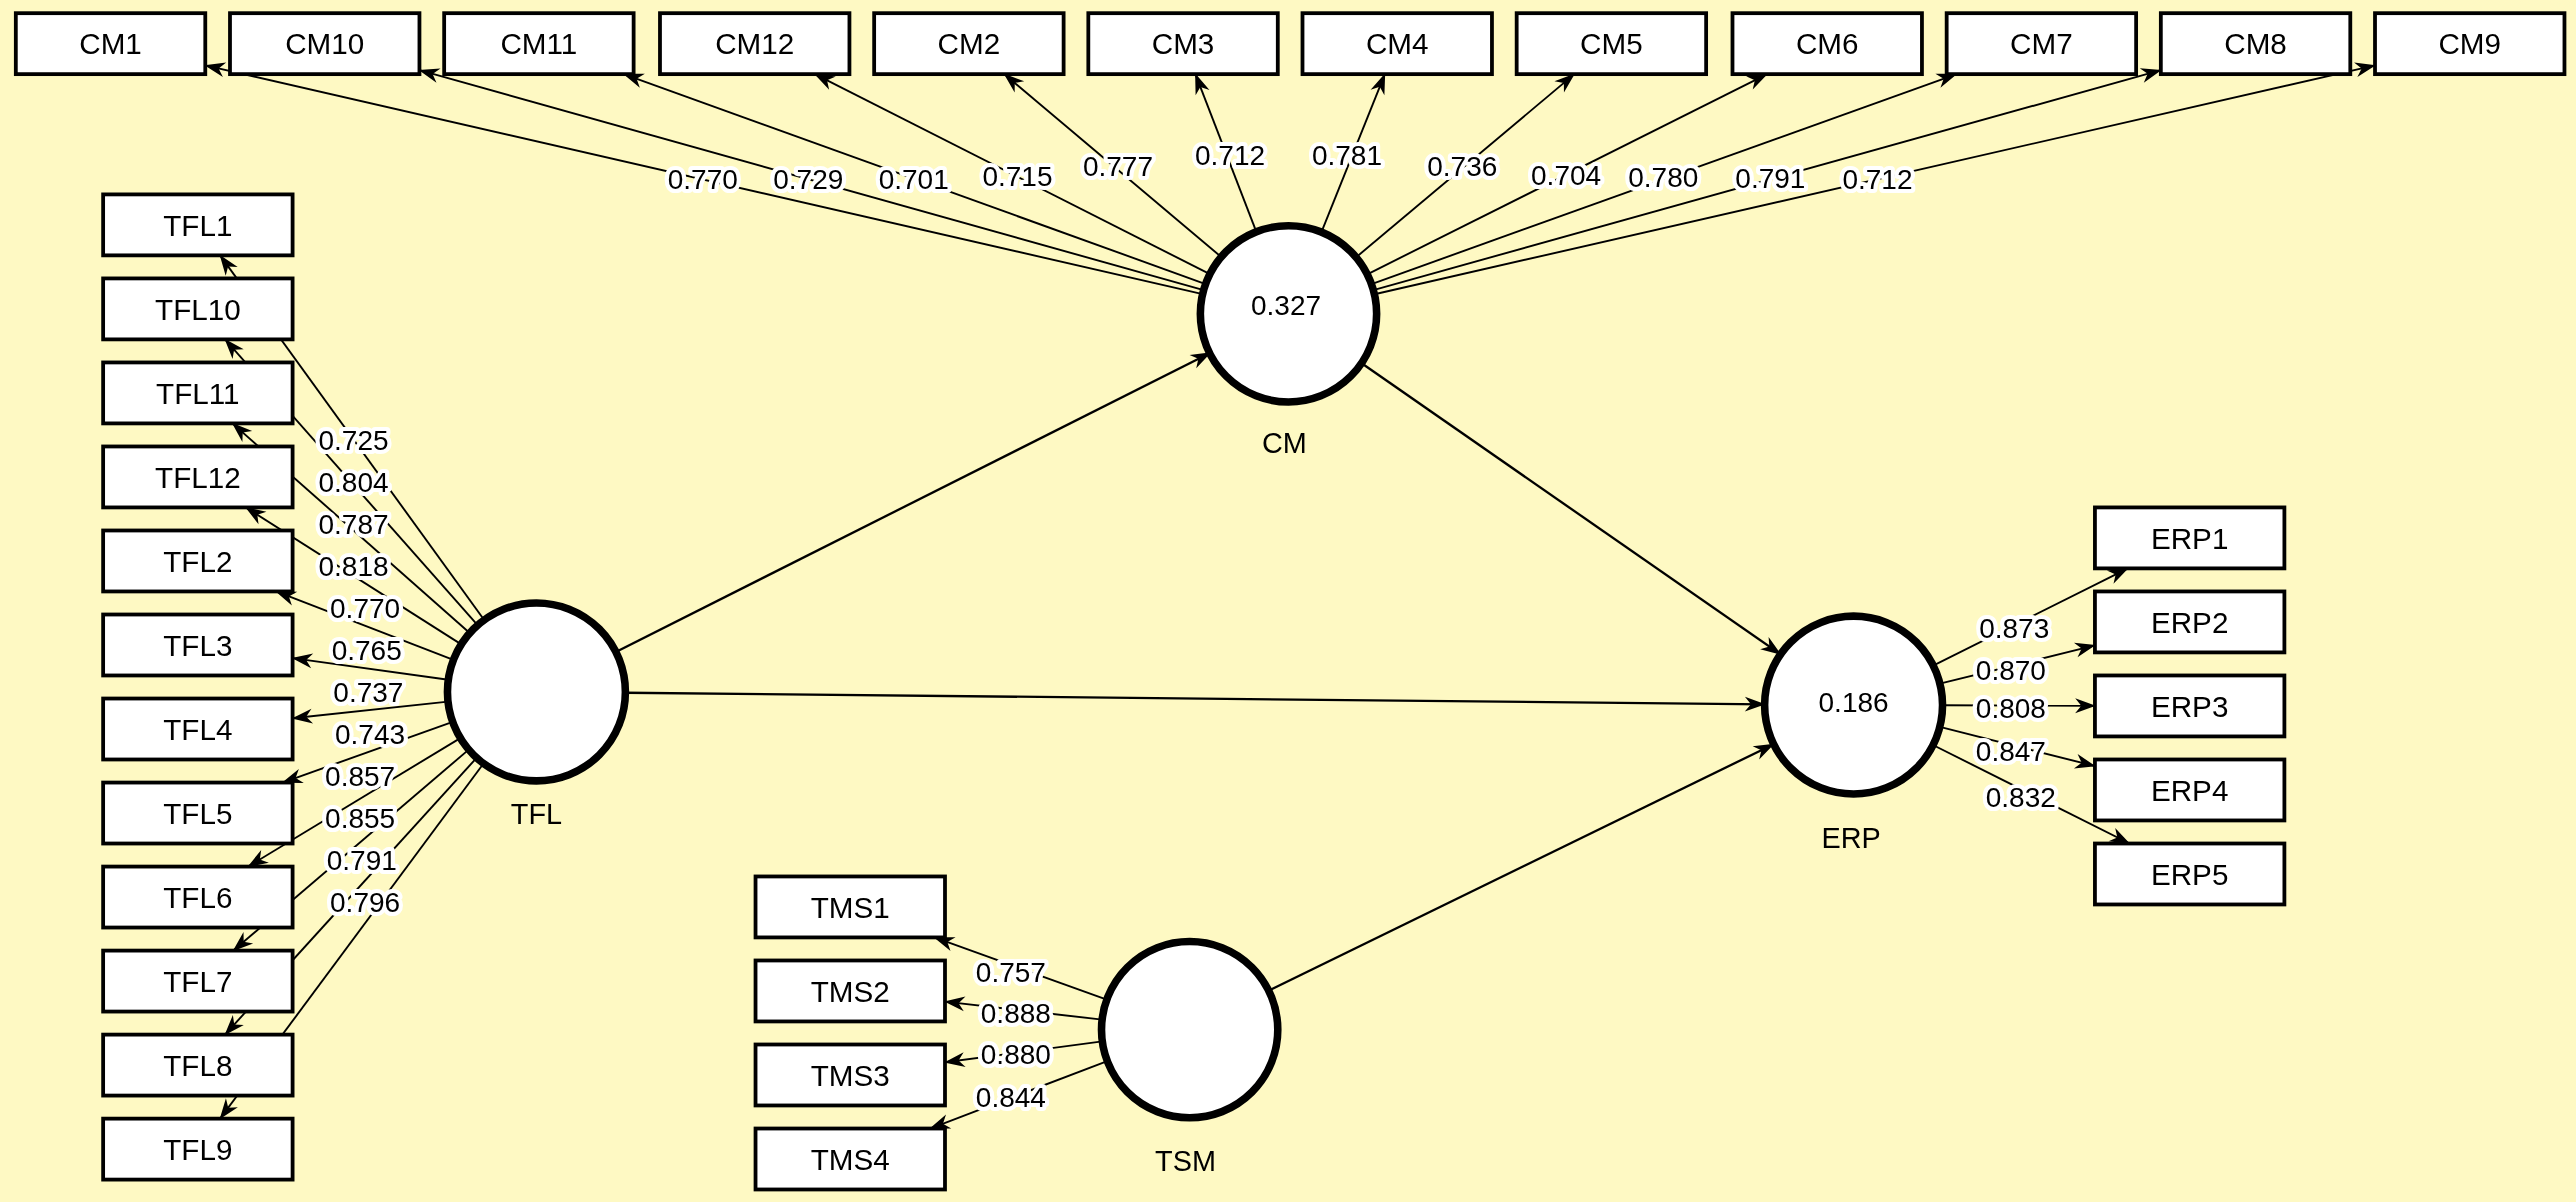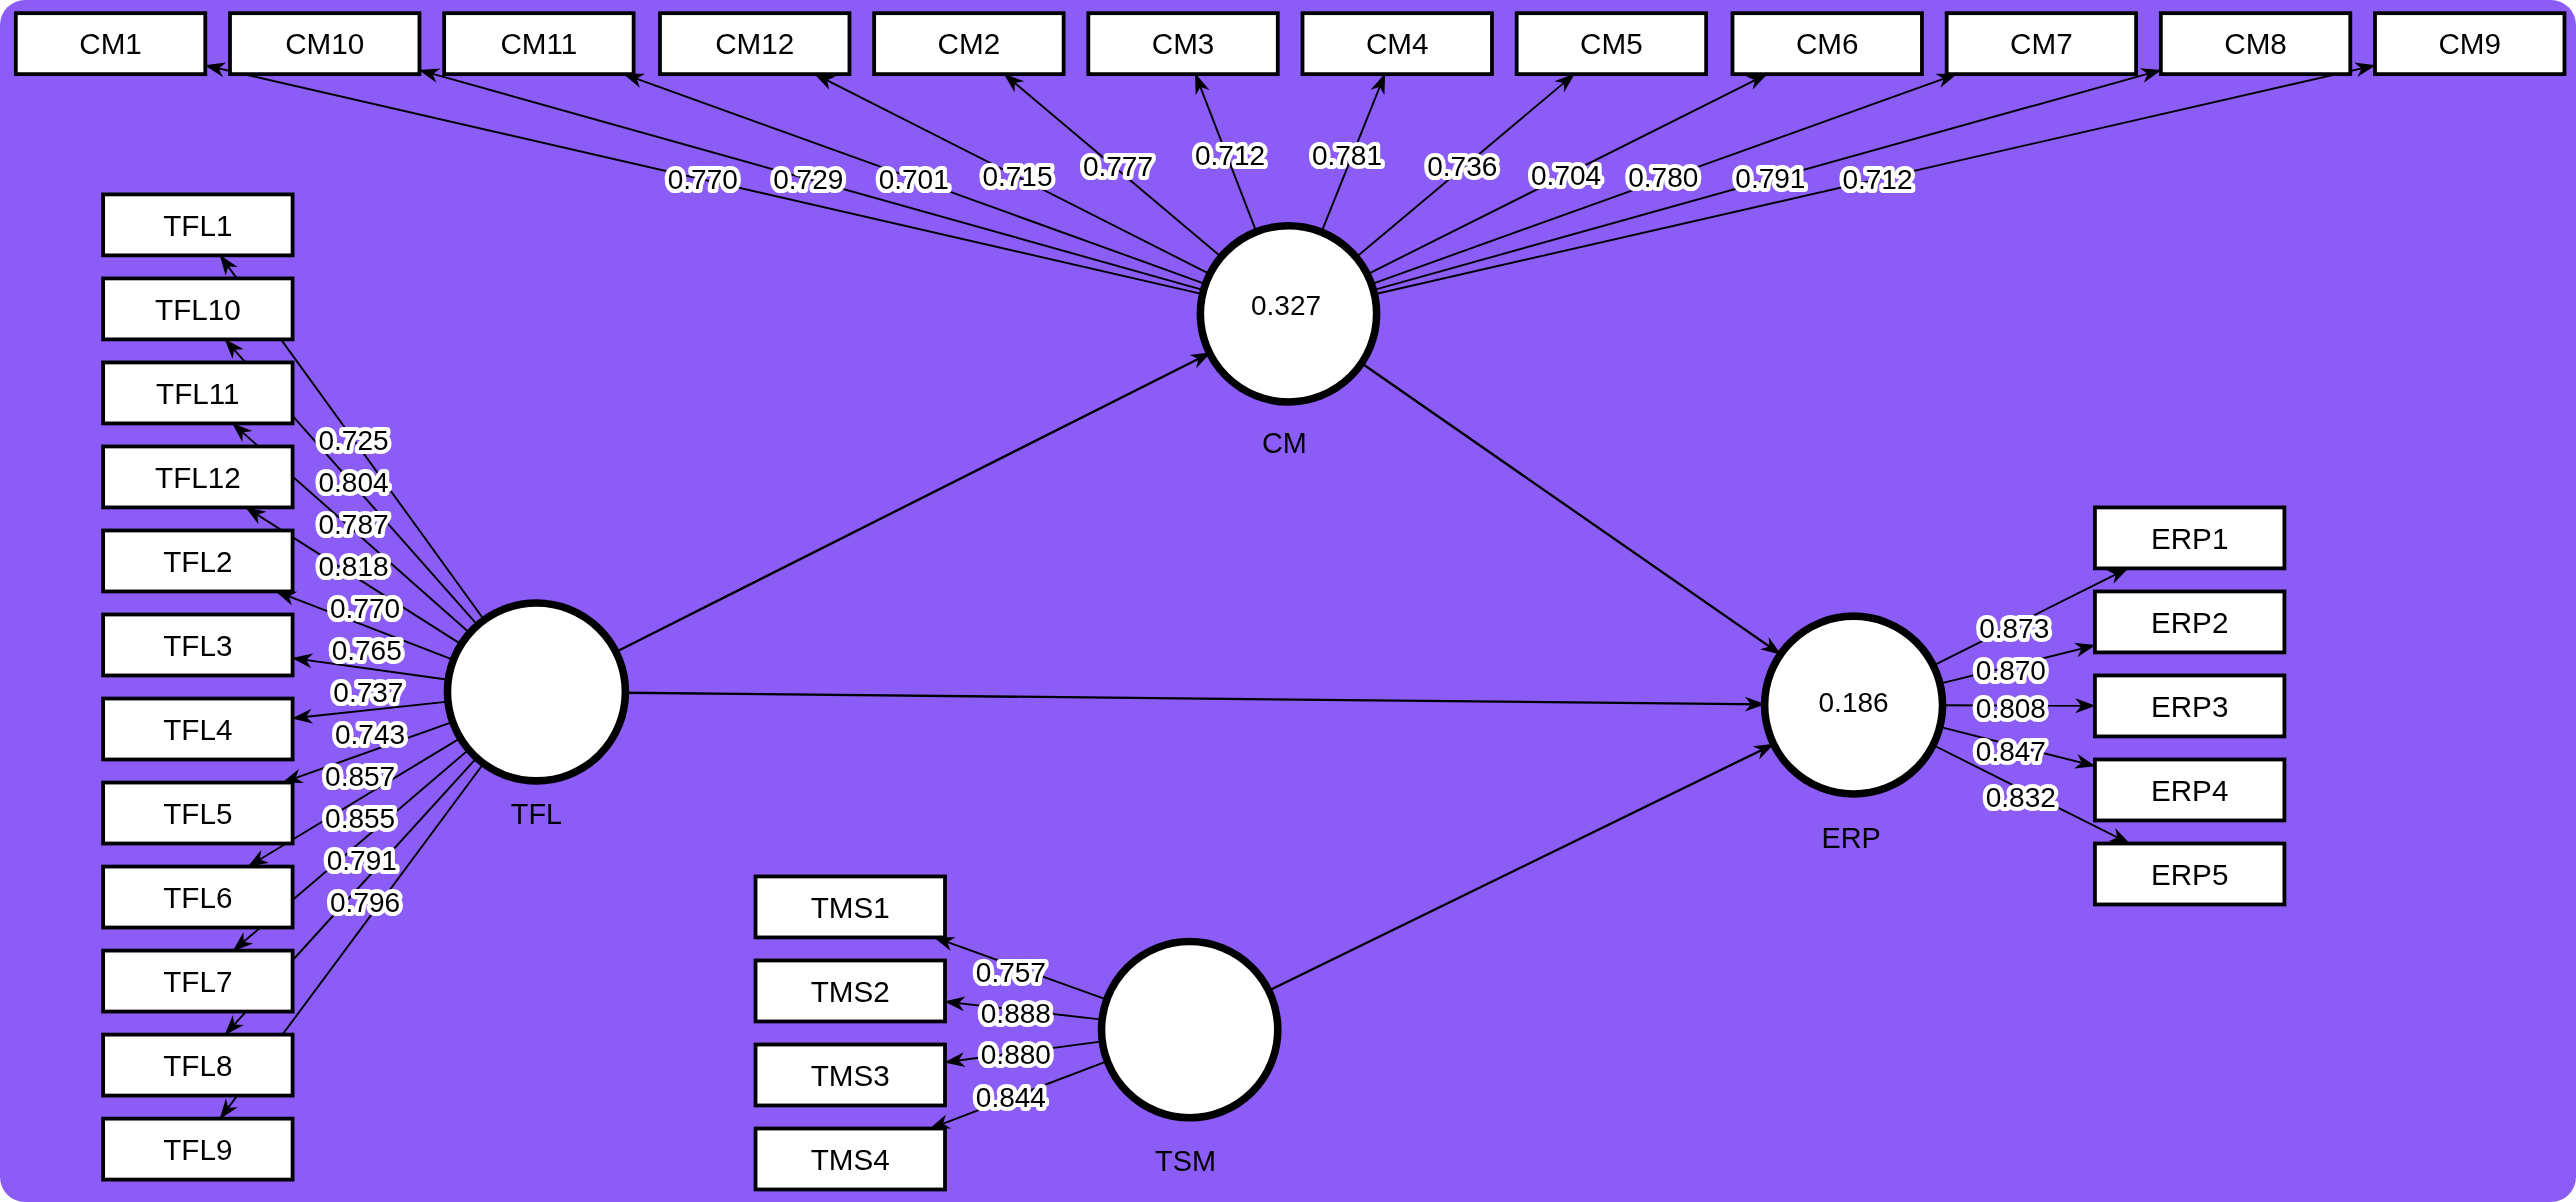--- a/index.html
+++ b/index.html
@@ -1,16 +1,16 @@
 <!DOCTYPE html>
 <html style="font-size:10.6px"><head>
 <meta charset="utf-8">
 <style>
   html,body{margin:0;padding:0;background:#ffffff;width:100%;height:100%;}
-  #stage{width:100vw;height:100vh;background:#8b5cf6;border-radius:25px;}
+  #stage{width:100vw;height:100vh;background:#fef9c3;}
   svg{display:block;width:100%;height:100%;}
   .box{fill:#ffffff;stroke:#000000;stroke-width:2.3;}
   .circle{fill:#ffffff;stroke:#000000;stroke-width:4.6;}
   .ind-line{stroke:#000000;stroke-width:1.15;fill:none;marker-end:url(#ah);}
   .path-line{stroke:#000000;stroke-width:1.4;fill:none;marker-end:url(#ah);}
   text{font-family:"Liberation Sans", sans-serif;fill:#000000;}
   .box-label{font-size:18px;text-anchor:middle;}
   .loading{font-size:17px;text-anchor:middle;paint-order:stroke;stroke:#ffffff;stroke-width:5px;stroke-linejoin:round;}
   .construct-label{font-size:17.5px;text-anchor:middle;}
   .r2{font-size:17px;text-anchor:middle;}

